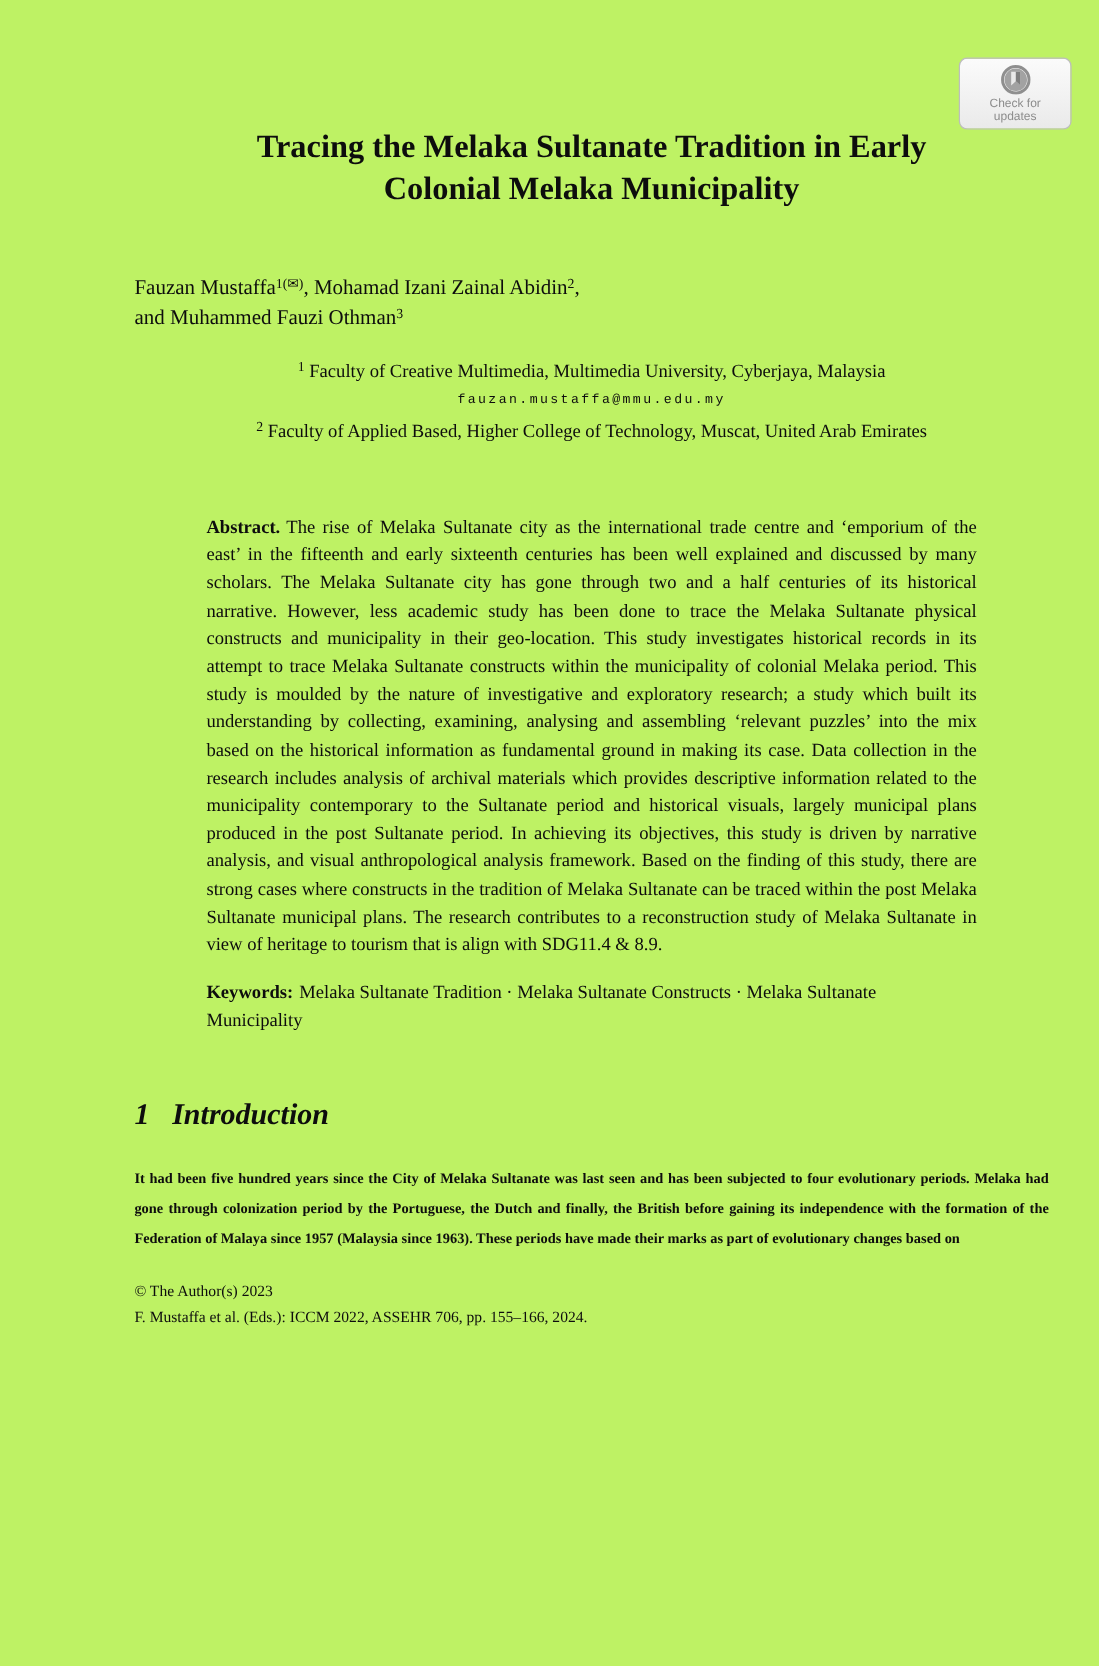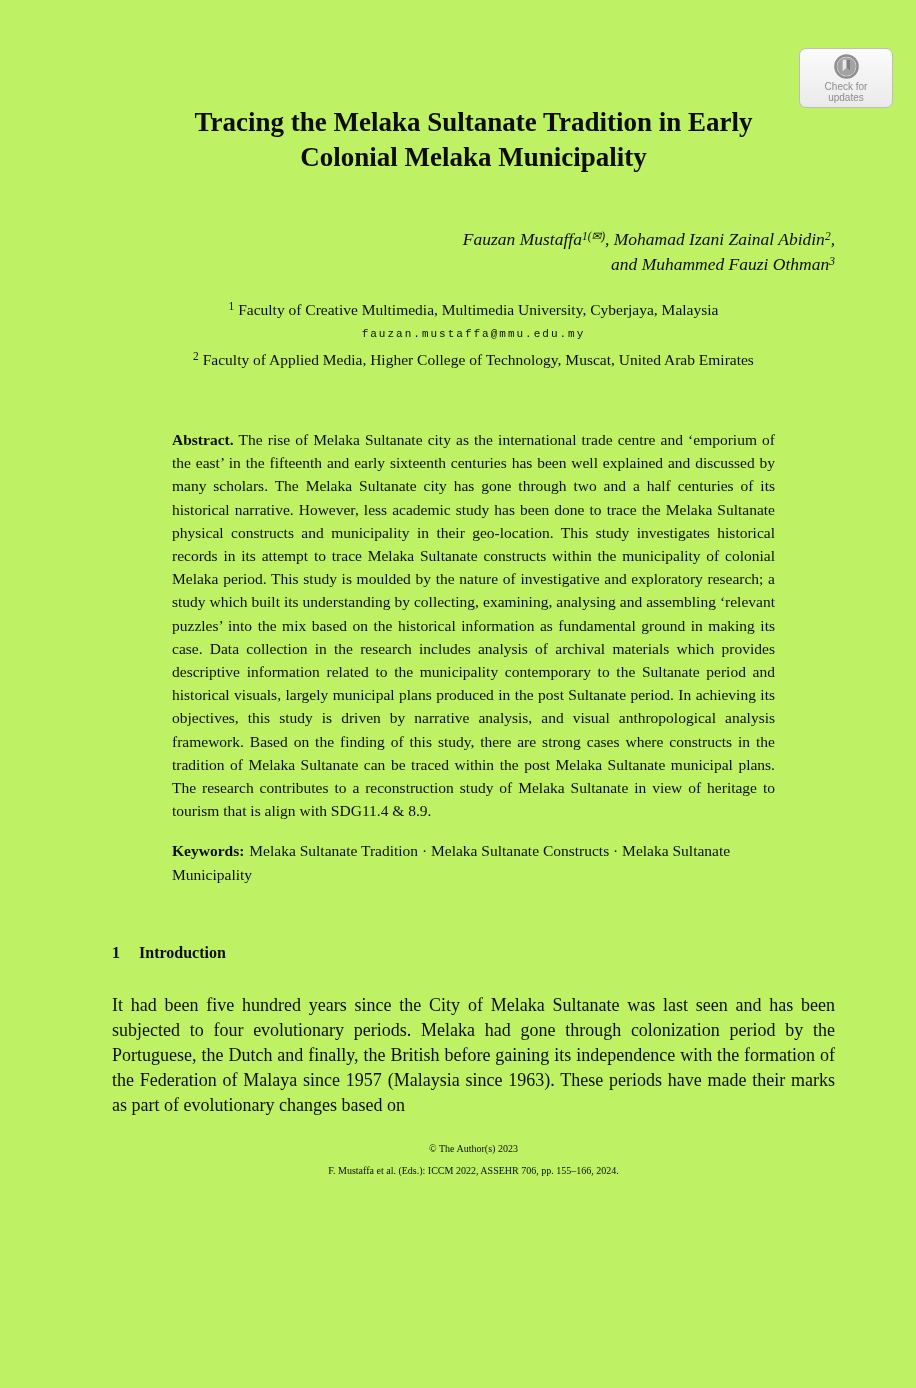--- a/index.html
+++ b/index.html
@@ -5,21 +5,21 @@
   html, body { margin: 0; padding: 0; background: #ffffff; }
   .page {
     position: relative;
     width: 916px;
     height: 1388px;
     background: #bef264;
     color: #0d0d0d;
     font-family: "Liberation Serif", serif;
     overflow: hidden;
   }
-  .content { padding: 0 81px 0 112px; }
+  .content { padding: 0 42px 0 112px; }
 
   
   .badge {
     position: absolute;
     top: 48px;
     right: 23px;
     width: 92px;
     height: 58px;
     border: 1px solid #bdbdbd;
     border-radius: 7px;
@@ -38,24 +38,23 @@
     margin: 105px auto 0;
     max-width: 655px;
     text-align: center;
     font-size: 27px;
     line-height: 35px;
     font-weight: bold;
   }
 
   .authors {
     margin-top: 52px;
-    text-align: right;
+    text-align: left;
     font-size: 17.5px;
     line-height: 25px;
-    font-style: italic;
   }
   sup {
     font-size: 11.5px;
     vertical-align: baseline;
     position: relative;
     top: -0.45em;
     line-height: 0;
   }
 
   .affiliations {
@@ -80,38 +79,39 @@
   .keywords {
     margin: 17px 60px 0;
     font-size: 15.5px;
     line-height: 23.2px;
     text-align: left;
   }
   .run-label { font-weight: bold; margin-right: 5px; text-align: right; }
 
   h2.section-heading {
     margin: 53px 0 0;
-    font-size: 16px;
+    font-size: 25px;
     line-height: 28px;
     font-weight: bold;
+    font-style: italic;
   }
   .section-number { margin-right: 19px; }
 
   p.intro {
     margin: 26px 0 0;
-    font-size: 18px;
+    font-size: 12px;
     line-height: 25px;
     text-align: justify;
+    font-weight: bold;
   }
 
   .footer {
     margin-top: 20px;
-    font-size: 10px;
+    font-size: 13px;
     line-height: 22px;
-    text-align: center;
   }
   a.doi, .doi {
     color: #3238c8;
     text-decoration: none;
     cursor: pointer;
   }
 </style>
 </head>
 <body>
 
@@ -140,21 +140,21 @@
     </div>
 
     <div class="affiliations">
       <div class="affiliation">
         <sup>1</sup>
         <span>Faculty of Creative Multimedia, Multimedia University, Cyberjaya, Malaysia</span>
         <div class="email">fauzan.mustaffa@mmu.edu.my</div>
       </div>
       <div class="affiliation">
         <sup>2</sup>
-        <span>Faculty of Applied Media, Higher College of Technology, Muscat, United Arab Emirates</span>
+        <span>Faculty of Applied Based, Higher College of Technology, Muscat, United Arab Emirates</span>
       </div>
     </div>
 
     <p class="abstract"><b class="run-label">Abstract.</b><span>The rise of Melaka Sultanate city as the international trade centre and ‘emporium of the east’ in the fifteenth and early sixteenth centuries has been well explained and discussed by many scholars. The Melaka Sultanate city has gone through two and a half centuries of its historical narrative. However, less academic study has been done to trace the Melaka Sultanate physical constructs and municipality in their geo-location. This study investigates historical records in its attempt to trace Melaka Sultanate constructs within the municipality of colonial Melaka period. This study is moulded by the nature of investigative and exploratory research; a study which built its understanding by collecting, examining, analysing and assembling ‘relevant puzzles’ into the mix based on the historical information as fundamental ground in making its case. Data collection in the research includes analysis of archival materials which provides descriptive information related to the municipality contemporary to the Sultanate period and historical visuals, largely municipal plans produced in the post Sultanate period. In achieving its objectives, this study is driven by narrative analysis, and visual anthropological analysis framework. Based on the finding of this study, there are strong cases where constructs in the tradition of Melaka Sultanate can be traced within the post Melaka Sultanate municipal plans. The research contributes to a reconstruction study of Melaka Sultanate in view of heritage to tourism that is align with SDG11.4 &amp; 8.9.</span></p>
 
     <p class="keywords"><b class="run-label">Keywords:</b><span>Melaka Sultanate Tradition · Melaka Sultanate Constructs · Melaka Sultanate Municipality</span></p>
 
     <h2 class="section-heading"><span class="section-number">1</span><span>Introduction</span></h2>
 
     <p class="intro">It had been five hundred years since the City of Melaka Sultanate was last seen and has been subjected to four evolutionary periods. Melaka had gone through colonization period by the Portuguese, the Dutch and finally, the British before gaining its independence with the formation of the Federation of Malaya since 1957 (Malaysia since 1963). These periods have made their marks as part of evolutionary changes based on</p>

